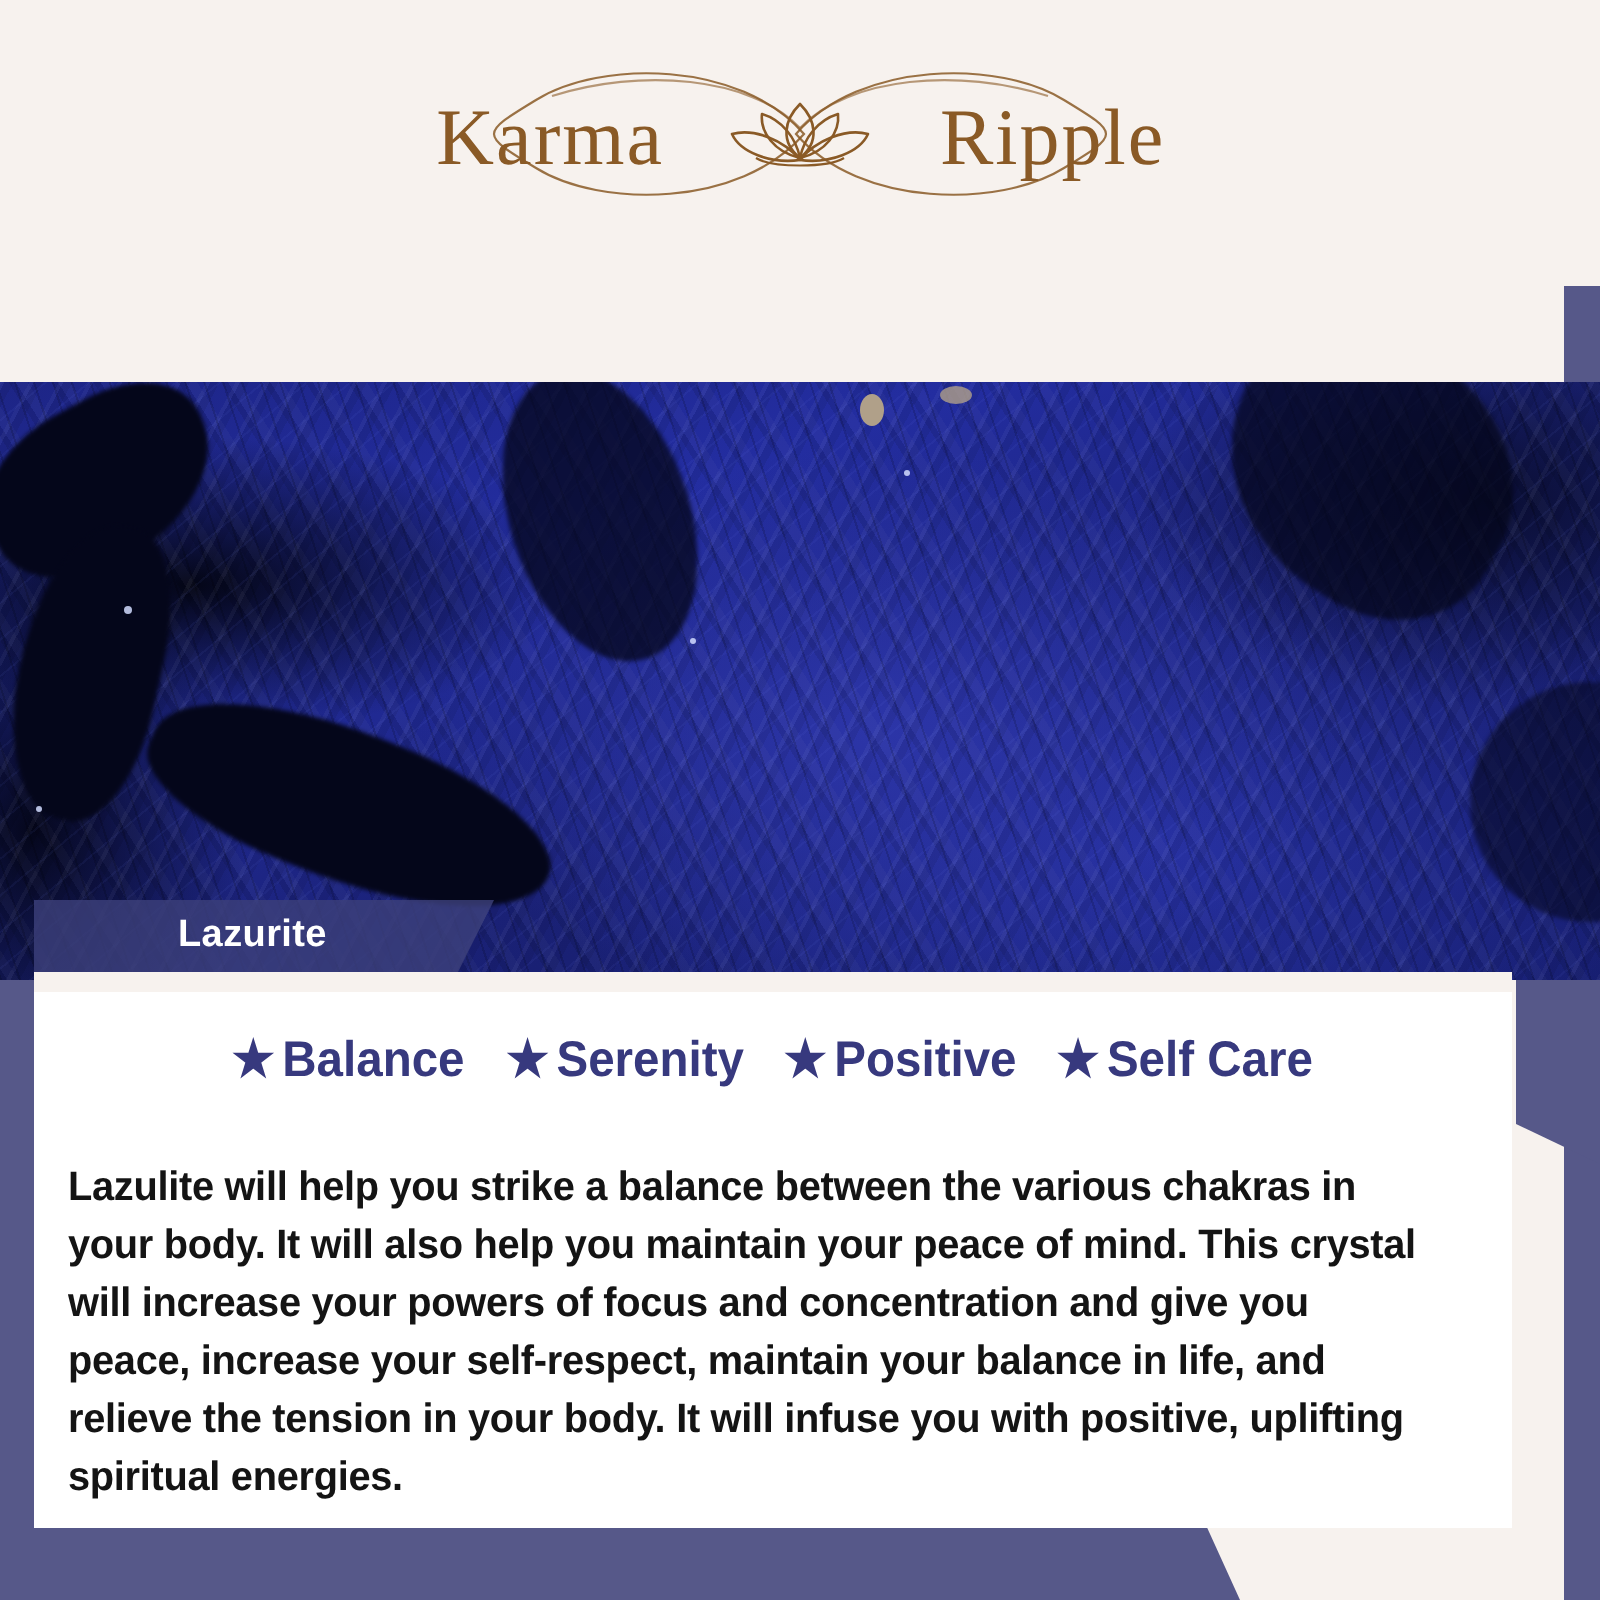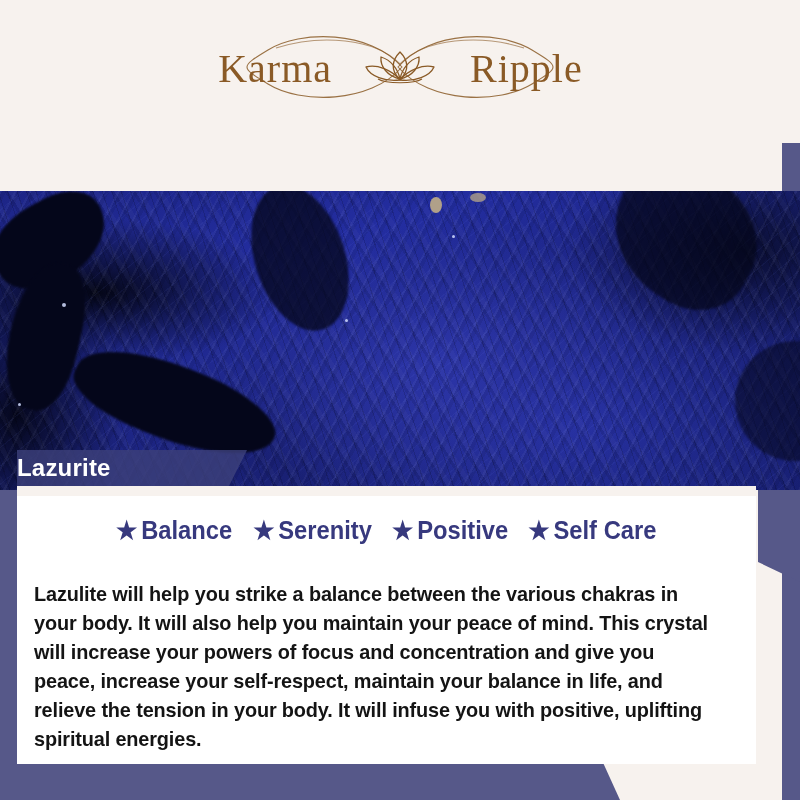--- a/index.html
+++ b/index.html
@@ -121,23 +121,24 @@
 
   
   #stone-name-banner{
     position:absolute;top:450px;left:17px;width:230px;height:36px;
     background:rgba(60,63,122,.82);
     clip-path:polygon(0 0, 230px 0, 212px 36px, 0 36px);
     display:flex;align-items:center;
   }
   #stone-name{
     color:#ffffff;
-    font-size:24px;
+    font-size:19px;
     font-weight:bold;
     letter-spacing:.2px;
+    padding-left:72px;
     text-align:right;
   }
   #right-tab{
     position:absolute;top:490px;right:0;width:42px;height:92px;
     background:#565889;
     clip-path:polygon(0 0, 42px 0, 42px 92px, 0 72px);
   }
 
   
   #content{

